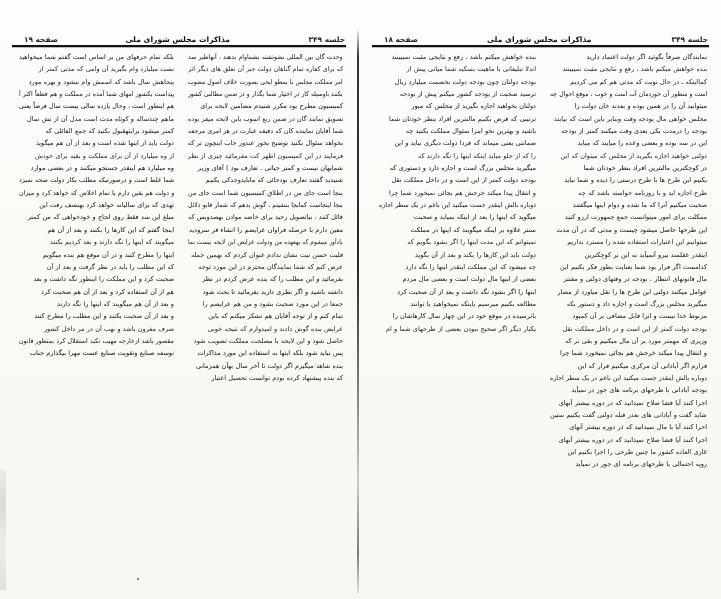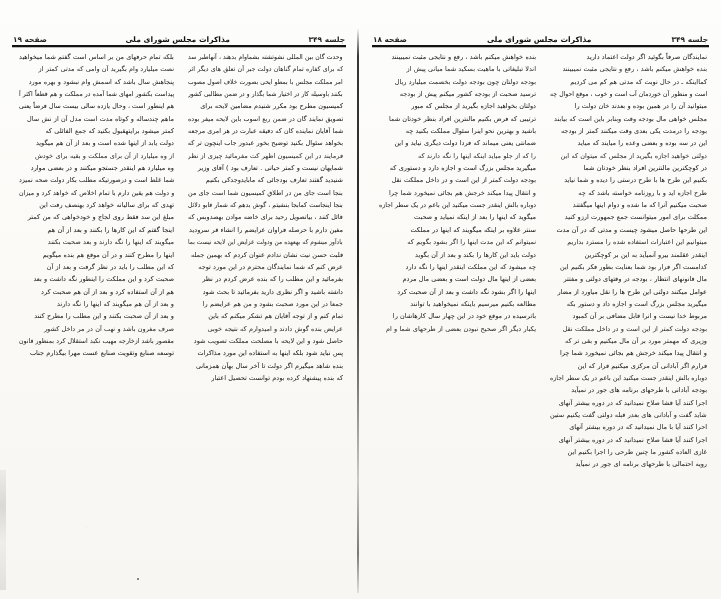--- a/index.html
+++ b/index.html
@@ -63,21 +63,21 @@
     font-family: "DejaVu Sans", sans-serif;
     font-size: 7.4px;
     font-weight: bold;
     color: #101010;
     letter-spacing: 0.2px;
     direction: rtl;
   }
   .right-page .running-head { left: 13px; right: 13px; }
   .left-page  .running-head { left: 13px; right: 12px; }
 
-  .rh-side { white-space: nowrap; opacity: 0.92; }
+  .rh-side { white-space: nowrap; opacity: 0.92; margin-left: 11px; }
   .rh-center {
     white-space: nowrap;
     font-size: 7.6px;
     letter-spacing: 0.3px;
     transform: translateY(-0.3px);
   }
 
   .head-rule {
     position: absolute;
     top: 45px;
@@ -299,21 +299,21 @@
           <div class="line"><span style="display: inline-block; white-space: nowrap; transform-origin: right center; transform: scaleX(1); width: auto;">ماهم چندساله و کوتاه مدت است مدل آن از نش سال</span></div>
           <div class="line"><span style="display: inline-block; white-space: nowrap; transform-origin: right center; transform: scaleX(1); width: auto;">کمتر میشود برایتهقبول بکنید که جمع الفائلی که</span></div>
           <div class="line"><span style="display: inline-block; white-space: nowrap; transform-origin: right center; transform: scaleX(1); width: auto;">دولت یابد از اینها شده است و بعد از آن هم میگوید</span></div>
           <div class="line"><span style="display: inline-block; white-space: nowrap; transform-origin: right center; transform: scaleX(1); width: auto;">از وه میلیارد از آن برای مملکت و بقیه برای خودش</span></div>
           <div class="line"><span style="display: inline-block; white-space: nowrap; transform-origin: right center; transform: scaleX(1); width: auto;">وه میلیارد هم اینقدر جستجو میکنند و در بعضی موارد</span></div>
           <div class="line"><span style="display: inline-block; white-space: nowrap; transform-origin: right center; transform: scaleX(0.981); width: auto;">شما غلط است و درصورتیکه مطلب بکار دولت صحه نمیزد</span></div>
           <div class="line"><span style="display: inline-block; white-space: nowrap; transform-origin: right center; transform: scaleX(0.9688); width: auto;">و دولت هم یقین دارم با تمام اخلاص که خواهد کرد و میزان</span></div>
           <div class="line"><span style="display: inline-block; white-space: nowrap; transform-origin: right center; transform: scaleX(1); width: auto;">تهدی که برای سالیانه خواهد کرد بهنصف رفت این</span></div>
           <div class="line"><span style="display: inline-block; white-space: nowrap; transform-origin: right center; transform: scaleX(1); width: auto; margin-left: 40px;">مبلغ این سد فقط روی لجاج و خودخواهی که من کمتر</span></div>
           <div class="line"><span style="display: inline-block; white-space: nowrap; transform-origin: right center; transform: scaleX(1); width: auto;">اینجا گفتم که این کارها را بکنند و بعد از آن هم</span></div>
-          <div class="line"><span style="display: inline-block; white-space: nowrap; transform-origin: right center; transform: scaleX(1); width: auto;">میگویند که اینها را نگه دارند و بعد صحبت بکنند</span></div>
+          <div class="line"><span style="display: inline-block; white-space: nowrap; transform-origin: right center; transform: scaleX(1); width: auto;">میگویند که اینها را نگه دارند و بعد کردیم بکنند</span></div>
           <div class="line"><span style="display: inline-block; white-space: nowrap; transform-origin: right center; transform: scaleX(1); width: auto;">اینها را مطرح کنند و در آن موقع هم بنده میگویم</span></div>
           <div class="line"><span style="display: inline-block; white-space: nowrap; transform-origin: right center; transform: scaleX(1); width: auto;">که این مطلب را باید در نظر گرفت و بعد از آن</span></div>
           <div class="line"><span style="display: inline-block; white-space: nowrap; transform-origin: right center; transform: scaleX(1); width: auto;">صحبت کرد و این مملکت را اینطور نگه داشت و بعد</span></div>
           <div class="line"><span style="display: inline-block; white-space: nowrap; transform-origin: right center; transform: scaleX(1); width: auto;">هم از آن استفاده کرد و بعد از آن هم صحبت کرد</span></div>
           <div class="line"><span style="display: inline-block; white-space: nowrap; transform-origin: right center; transform: scaleX(1); width: auto;">و بعد از آن هم میگویند که اینها را نگه دارند</span></div>
           <div class="line"><span style="display: inline-block; white-space: nowrap; transform-origin: right center; transform: scaleX(1); width: auto;">و بعد از آن صحبت بکنند و این مطلب را مطرح کنند</span></div>
           <div class="line"><span style="display: inline-block; white-space: nowrap; transform-origin: right center; transform: scaleX(1); width: auto;">صرف مغرون باشد و نهب آن در مر داخل کشور</span></div>
           <div class="line"><span style="display: inline-block; white-space: nowrap; transform-origin: right center; transform: scaleX(0.9568); width: auto;">مقصور باشد ازخارجه مهیب نکبد استقلال کرد بمنظور قانون</span></div>
           <div class="line"><span style="display: inline-block; white-space: nowrap; transform-origin: right center; transform: scaleX(1); width: auto;">توسعه صنایع وتقویت صنایع عست مهرا بیگذارم جناب</span></div>
         </div>

